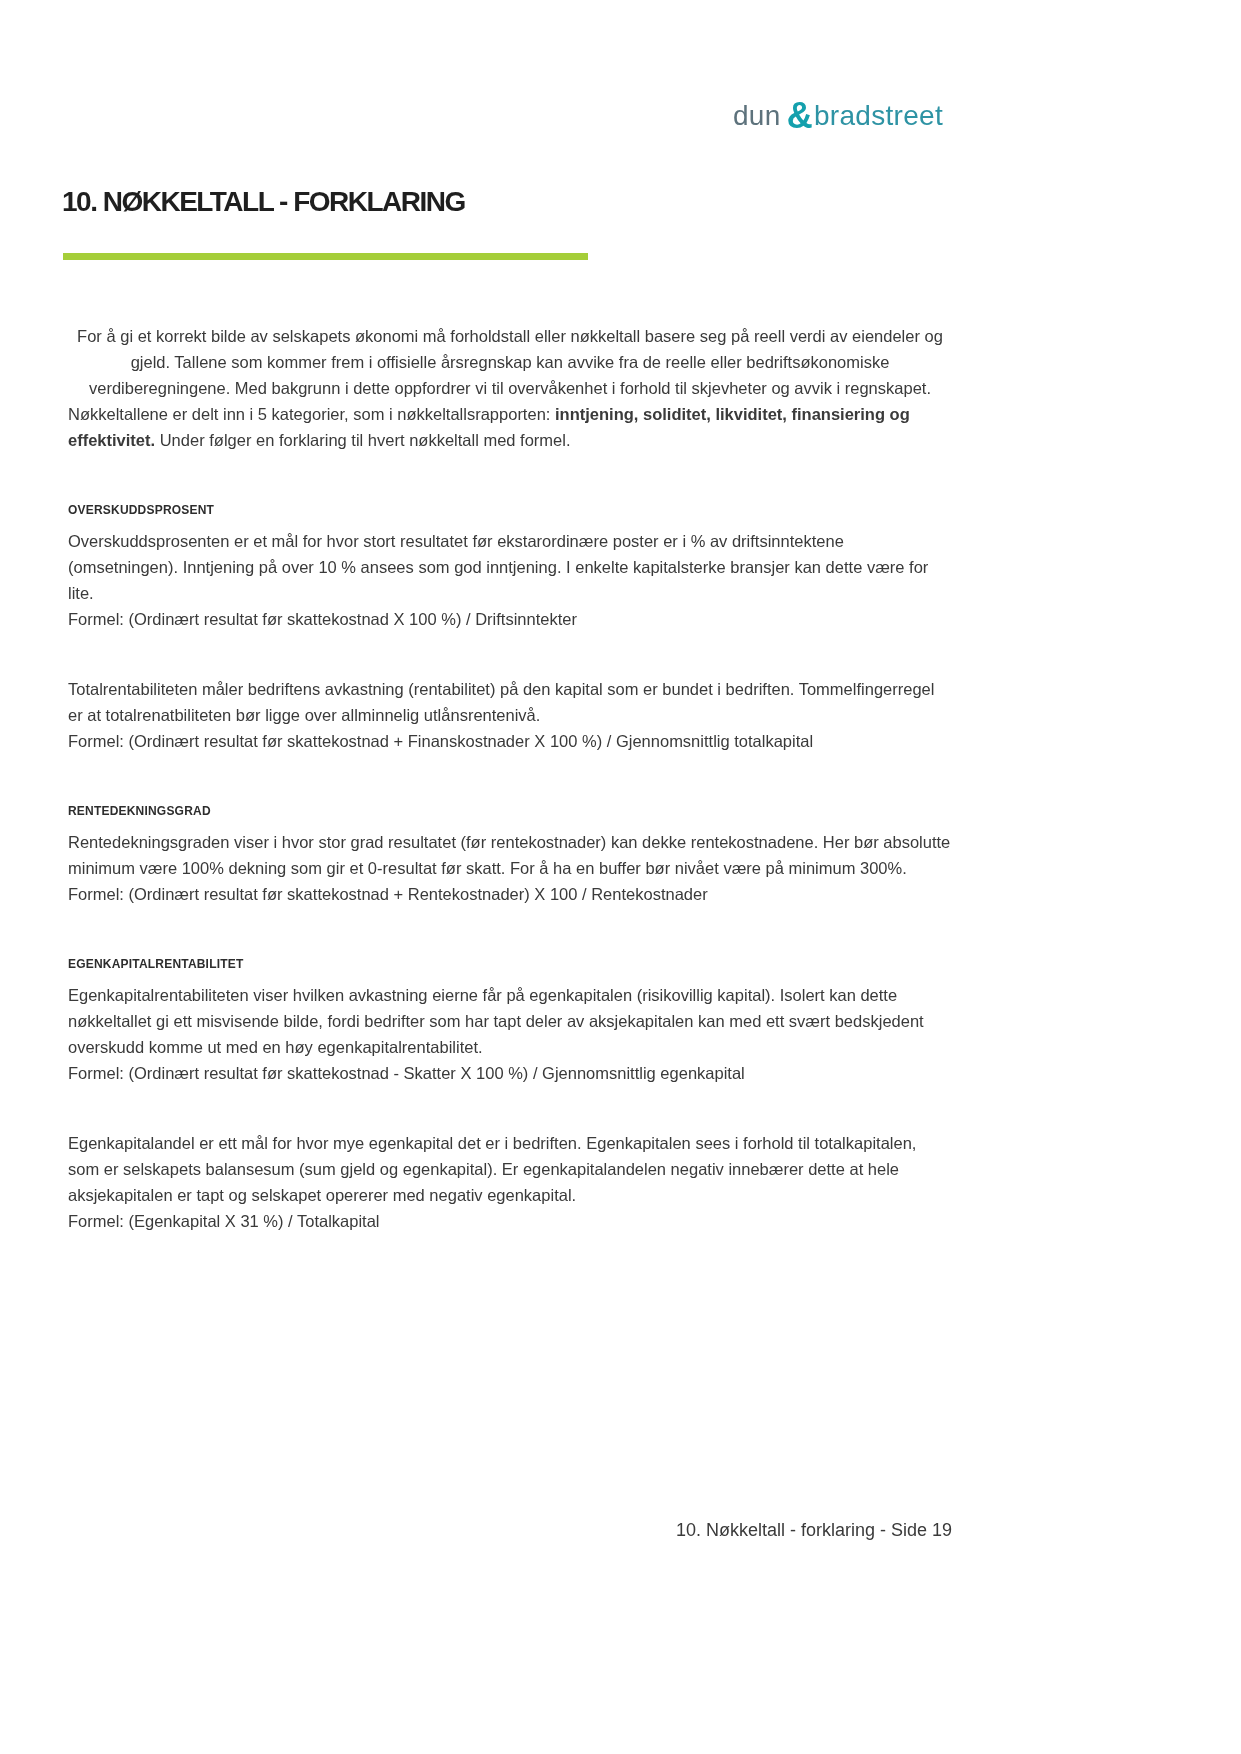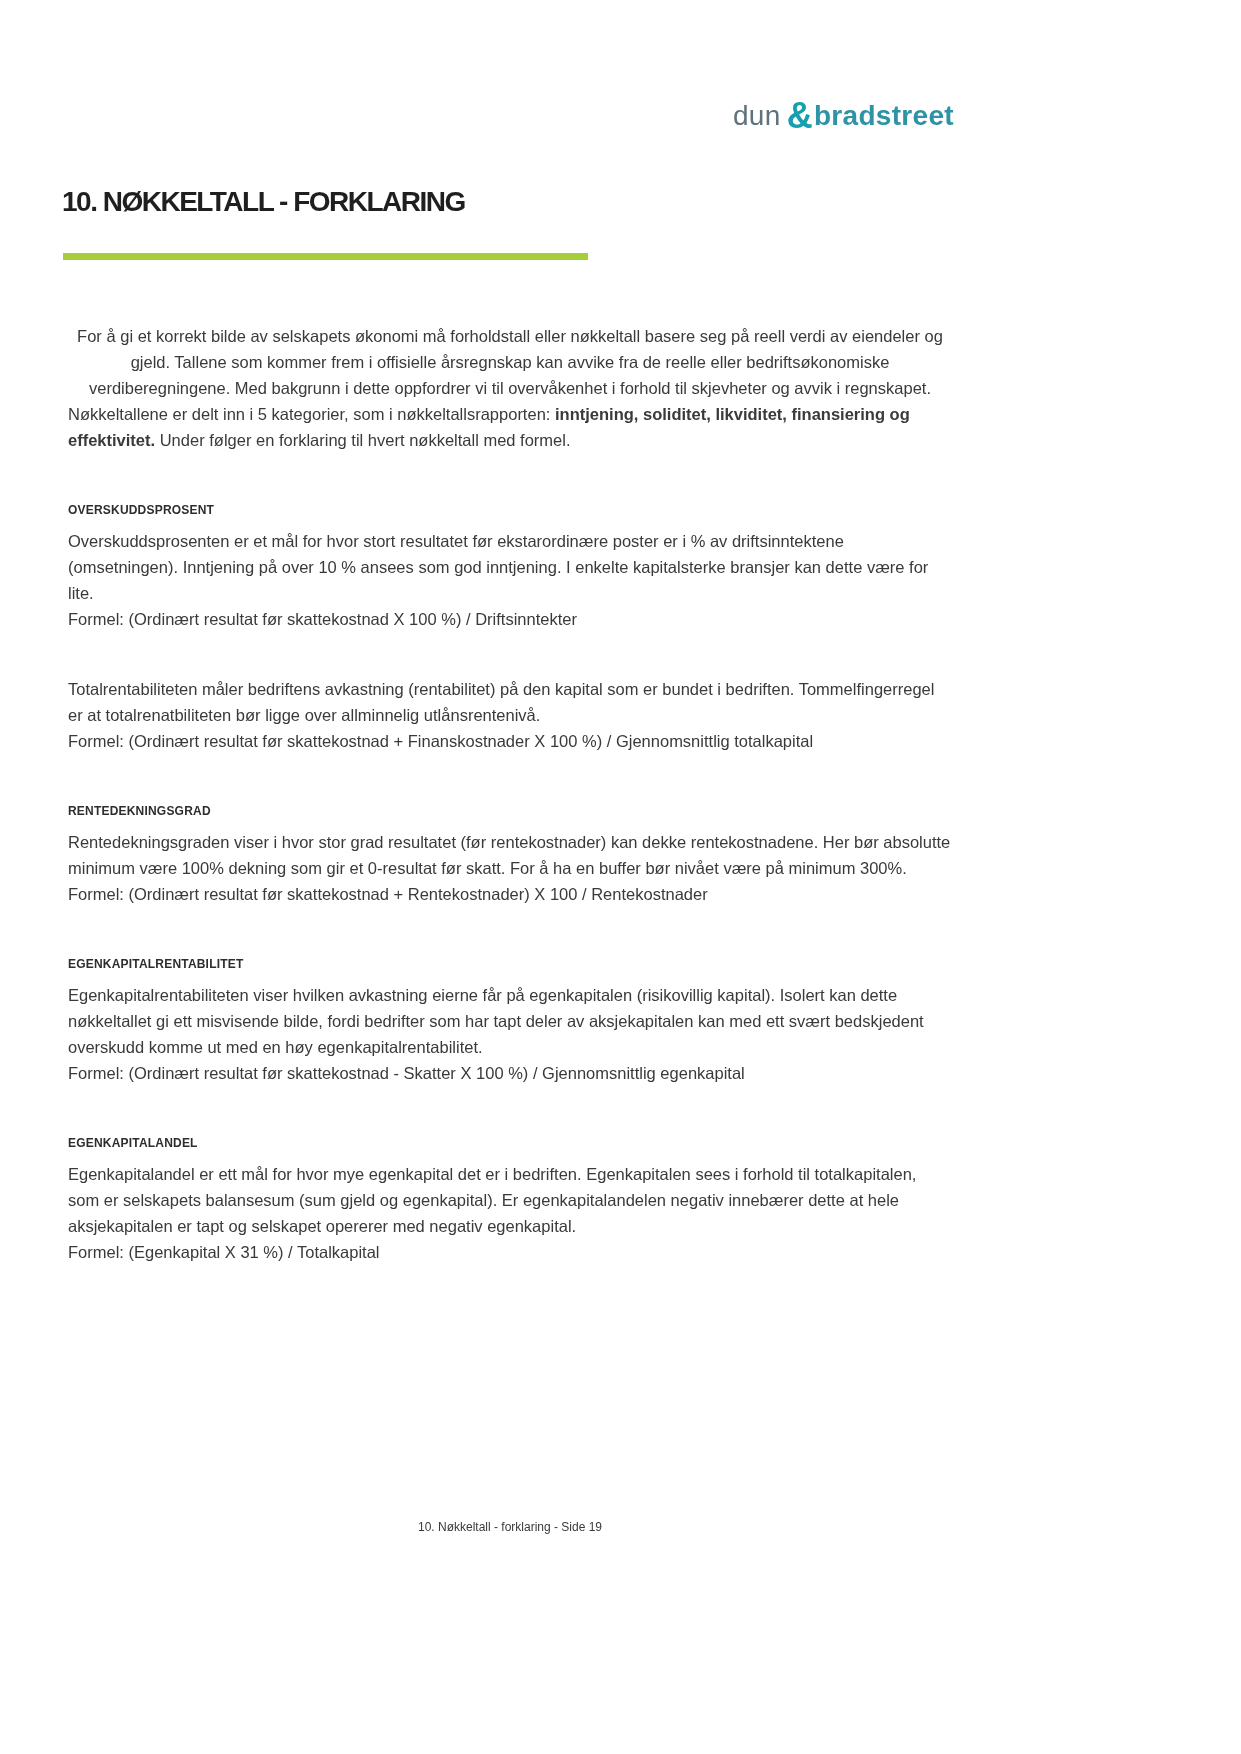--- a/index.html
+++ b/index.html
@@ -29,21 +29,21 @@
   }
   .logo-dun { color: #5d727c; }
   .logo-amp {
     color: #14a0ad;
     font-size: 36px;
     font-weight: 700;
     margin: 0 1px 0 6px;
     position: relative;
     top: 3px;
   }
-  .logo-bradstreet { color: #2e93a4; font-weight: bold; }
+  .logo-bradstreet { color: #2e93a4; }
 
   
   .page-title {
     position: absolute;
     left: 62px;
     top: 166px;
     margin: 0;
     font-size: 28px;
     font-weight: 800;
     color: #1f1f1f;
@@ -80,22 +80,22 @@
   }
   .formula { }
   .bold { font-weight: 700; }
 
   
   .footer {
     position: absolute;
     left: 68px;
     top: 1500px;
     width: 884px;
-    text-align: center;
-    font-size: 12px;
+    text-align: right;
+    font-size: 18px;
     color: #3a3a3a;
   }
 </style>
 </head>
 <body>
 
 <div class="page">
 
   <div class="logo">
     <span class="logo-dun">dun</span>
@@ -129,21 +129,20 @@
       <p class="formula">Formel: (Ordinært resultat før skattekostnad + Rentekostnader) X 100 / Rentekostnader</p>
     </section>
 
     <section class="section">
       <h2 class="section-heading">EGENKAPITALRENTABILITET</h2>
       <p class="section-body">Egenkapitalrentabiliteten viser hvilken avkastning eierne får på egenkapitalen (risikovillig kapital). Isolert kan dette nøkkeltallet gi ett misvisende bilde, fordi bedrifter som har tapt deler av aksjekapitalen kan med ett svært bedskjedent overskudd komme ut med en høy egenkapitalrentabilitet.</p>
       <p class="formula">Formel: (Ordinært resultat før skattekostnad - Skatter X 100 %) / Gjennomsnittlig egenkapital</p>
     </section>
 
     <section class="section">
-      <h2 class="section-heading">EGENKAPITALANDEL</h2>
       <p class="section-body">Egenkapitalandel er ett mål for hvor mye egenkapital det er i bedriften. Egenkapitalen sees i forhold til totalkapitalen, som er selskapets balansesum (sum gjeld og egenkapital). Er egenkapitalandelen negativ innebærer dette at hele aksjekapitalen er tapt og selskapet opererer med negativ egenkapital.</p>
       <p class="formula">Formel: (Egenkapital X 31 %) / Totalkapital</p>
     </section>
 
   </div>
 
   <div class="footer">10. Nøkkeltall - forklaring - Side 19</div>
 
 </div>
 

